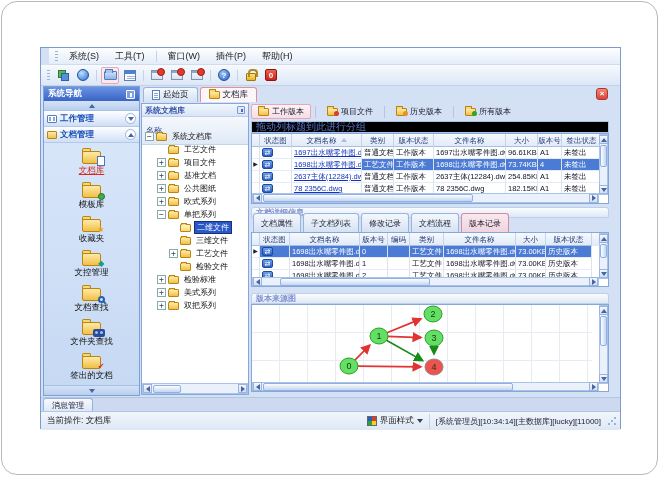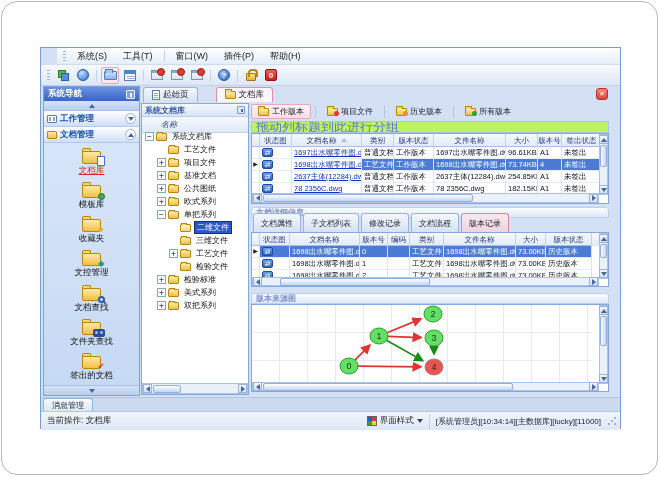--- a/index.html
+++ b/index.html
@@ -4,21 +4,21 @@
 <style>
   html,body{margin:0;padding:0;background:#fff;}
   body{width:660px;height:477px;position:relative;overflow:hidden;
        font-family:"Liberation Sans","DejaVu Sans",sans-serif;
        -webkit-font-smoothing:antialiased;}
   *{box-sizing:border-box;}
   #frame{position:absolute;left:1px;top:1px;width:657px;height:474px;border:1px solid #b9b9b9;border-radius:16px;}
   #app{position:absolute;left:40px;top:47px;width:581px;height:382px;border:1px solid #7a9ad0;background:#d4e1f5;}
 
   
-  .menubar{position:absolute;left:16px;top:0;right:0;height:17px;display:flex;align-items:center;
+  .menubar{position:absolute;left:8px;top:0;right:0;height:17px;display:flex;align-items:center;
     background:linear-gradient(#fdfeff,#e4edf9);border-bottom:1px solid #cfdcef;padding-left:3px;text-align:right;}
   .grip{width:3px;height:11px;margin:0 3px;background:repeating-linear-gradient(#9ab3d8 0 1px,transparent 1px 3px);}
   .menu-item{font-size:9px;color:#222;padding:2px 8px;cursor:default;}
   .msep{width:1px;height:11px;background:#c2d2e8;margin:0 3px;}
   .toolbar{position:absolute;left:0;top:17px;right:0;height:21px;display:flex;align-items:center;
     background:linear-gradient(#f7fafd,#dce7f6);border-bottom:1px solid #c3d2e8;padding-left:3px;}
   .tbi{width:18px;height:17px;display:flex;align-items:center;justify-content:center;border:1px solid transparent;border-radius:2px;margin:0 1px;position:relative;}
   .tbi.active{border:1px solid #e8a7b8;background:#fbe9ef;}
   .i{display:block;position:relative;}
   .i-link{width:11px;height:11px;}
@@ -65,38 +65,38 @@
   .b-star{color:#f39c12;}
   .b-diam{color:#159e8c;}
   .b-mag{width:7px;height:7px;border:2px solid #2a5fae;border-radius:50%;background:#cfe4ff;}
   .b-mag::after{content:"";position:absolute;right:-3px;bottom:-2px;width:4px;height:2px;background:#2a5fae;transform:rotate(45deg);}
   .b-bino{width:12px;height:8px;background:#2a4a9e;border-radius:2px;}
   .b-bino::after{content:"";position:absolute;left:2px;top:2px;width:3px;height:3px;background:#9ec0f0;border-radius:50%;box-shadow:5px 0 0 #9ec0f0;}
   .b-check{color:#d42a1e;}
 
   
   #main{position:absolute;left:100px;top:38px;width:479px;height:310px;}
-  .tabstrip{position:absolute;left:0;top:0;right:0;height:16px;display:flex;align-items:flex-end;gap:18px;padding-left:2px;}
+  .tabstrip{position:absolute;left:0;top:0;right:0;height:16px;display:flex;align-items:flex-end;gap:2px;padding-left:2px;}
   .mtab{height:15px;display:flex;align-items:center;gap:3px;padding:0 8px;font-size:8.5px;color:#223;
     background:linear-gradient(#f4f8fd,#d5e2f3);border:1px solid #9ab4dd;border-bottom:none;border-radius:3px 3px 0 0;}
   .mtab.active{background:#fdf6f8;border-color:#dd8fa5;}
   .pageico{width:8px;height:10px;background:#fff;border:1px solid #5a7fb8;position:relative;}
   .pageico::after{content:"";position:absolute;left:1px;top:2px;width:4px;height:5px;background:repeating-linear-gradient(#88a8d8 0 1px,transparent 1px 2px);}
   .mf{width:11px;height:8px;background:linear-gradient(#ffe9a8,#f0c048);border:1px solid #b8860b;border-radius:1px;position:relative;}
   .mf::before{content:"";position:absolute;top:-3px;left:-1px;width:5px;height:2px;background:#f6d877;border:1px solid #b8860b;border-bottom:none;border-radius:1px 1px 0 0;}
   .closebtn{margin-left:auto;margin-right:12px;margin-bottom:2px;width:12px;height:12px;border-radius:3px;
     background:linear-gradient(#f08a7a,#d8453a);border:1px solid #b03328;color:#fff;font-size:8px;line-height:10px;text-align:center;font-weight:bold;}
 
   
   #treepanel{position:absolute;left:0;top:17px;width:108px;height:292px;border:1px solid #87a7d8;background:#fff;}
   .phead{height:13px;background:linear-gradient(#f2f7fd,#d9e5f6);border-bottom:1px solid #bcd0ec;display:flex;align-items:center;padding:0 3px;font-size:8px;font-weight:bold;color:#3a56a8;}
   .phead .sp{flex:1;}
   .pin2{width:8px;height:8px;border:1px solid #7a9ad0;border-radius:1px;background:#dfeafc;position:relative;}
   .pin2::after{content:"";position:absolute;left:3px;top:2px;width:2px;height:3px;background:#4a6fb8;}
-  .colhead{height:16px;background:linear-gradient(#f6f9fd,#dfe9f7);border-bottom:1px solid #c3d4ec;font-size:8px;color:#203a78;display:flex;align-items:center;padding:0 19px;font-style:italic;}
+  .colhead{height:28px;background:linear-gradient(#f6f9fd,#dfe9f7);border-bottom:1px solid #c3d4ec;font-size:8px;color:#203a78;display:flex;align-items:center;padding:0 4px;}
   #tree{position:absolute;left:0;top:25px;right:0;bottom:11px;overflow:hidden;padding-top:1px;}
   .trow{height:13px;display:flex;align-items:center;font-size:8px;color:#111;white-space:nowrap;}
   .tg{width:9px;height:9px;border:1px solid #8aa;background:#fff;font-size:8px;line-height:7px;text-align:center;color:#345;margin-right:2px;flex:none;font-family:"DejaVu Sans Mono",monospace;}
   .tgspace{width:11px;flex:none;}
   .tfold{width:11px;height:8px;background:linear-gradient(#ffe9a8,#f0c048);border:1px solid #b8860b;border-radius:1px;margin-right:3px;flex:none;position:relative;}
   .tfold::before{content:"";position:absolute;top:-2px;left:0;width:4px;height:1px;background:#f6d877;border:1px solid #b8860b;border-bottom:none;}
   .trow .tl{padding:0 2px;}
   .trow.sel .tl{background:#2a58c8;color:#fff;border:1px solid #16316e;}
 
   
@@ -109,21 +109,21 @@
   .hthumb{height:8px;background:linear-gradient(#fdfdfe,#c2d6f2);border:1px solid #8fb0e0;border-radius:2px;margin-left:1px;}
   .vthumb{width:7px;background:linear-gradient(90deg,#fdfdfe,#c2d6f2);border:1px solid #8fb0e0;border-radius:2px;margin-top:1px;}
 
   
   #rightpanel{position:absolute;left:110px;top:17px;width:358px;height:292px;}
   .verbar{position:absolute;left:0;top:0;right:0;height:17px;display:flex;align-items:center;gap:4px;}
   .vbtn{height:15px;display:flex;align-items:center;gap:3px;padding:0 6px;font-size:8px;color:#223;border:1px solid transparent;border-radius:2px;}
   .vbtn.active{border:1px solid #e8a7b8;background:linear-gradient(#fdf3f6,#f6dde6);}
   .vbtn .dot{width:5px;height:5px;border-radius:50%;position:absolute;right:-2px;bottom:-1px;}
   .vsep{width:1px;height:12px;background:#b4c6e4;}
-  .grouparea{position:absolute;left:0;top:18px;right:0;height:12px;background:#bef264;border:1px solid #aac4e8;font-size:13px;color:#5b76c9;line-height:10px;padding-left:4px;overflow:hidden;}
+  .grouparea{position:absolute;left:0;top:18px;right:0;height:12px;background:#000000;border:1px solid #aac4e8;font-size:10px;color:#5b76c9;line-height:10px;padding-left:4px;overflow:hidden;}
   .gridbox{position:absolute;border:1px solid #87a7d8;background:#fff;overflow:hidden;}
   #t1box{left:0;top:30px;right:0;height:71px;}
   #t2box{left:0;top:129px;right:0;height:55px;}
   .tbl{position:absolute;left:0;top:0;width:349px;}
   .tr{display:flex;height:12px;}
   .tr.th{height:13px;background:linear-gradient(#f6f9fd,#dfe9f7);}
   .td{flex:none;border-right:1px solid #d9e4f3;border-bottom:1px solid #e3ecf7;font-size:7.5px;line-height:11px;color:#112;padding:0 2px;overflow:hidden;white-space:nowrap;display:flex;align-items:center;gap:2px;}
   .th .td{border-right:1px solid #c3d4ec;border-bottom:1px solid #aac0e0;color:#203a78;justify-content:center;padding:0 1px;}
   .td.link{color:#1133bb;text-decoration:underline;}
   .td.hl{background:#4b7bd4;color:#fff;}

